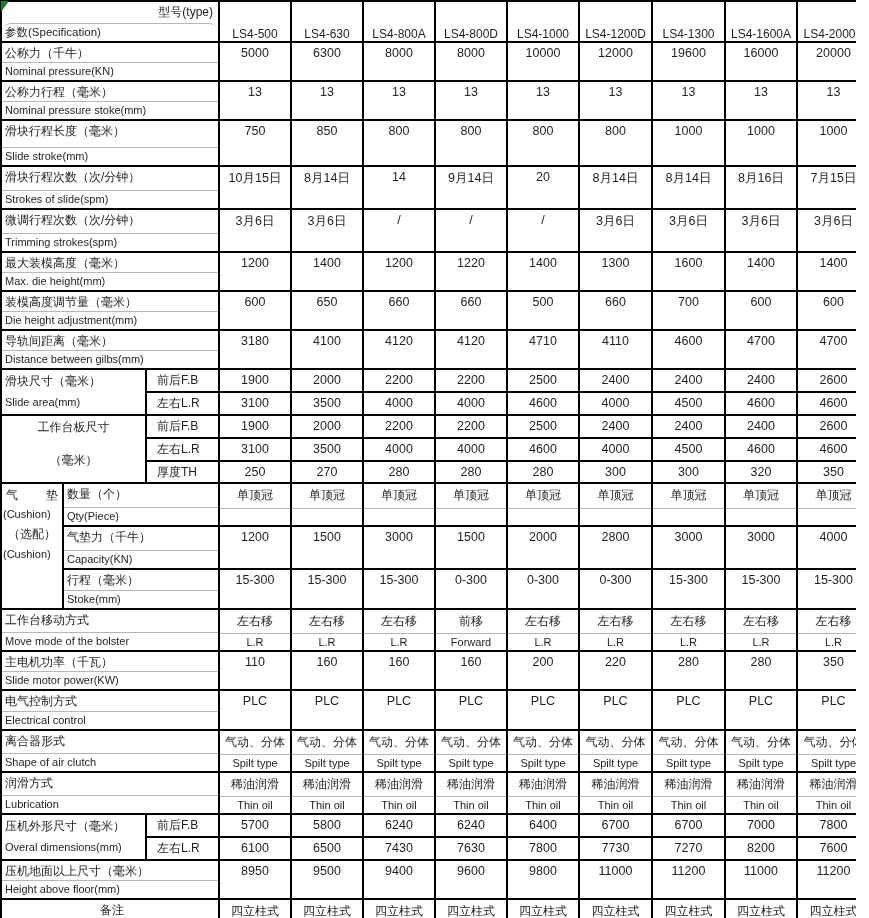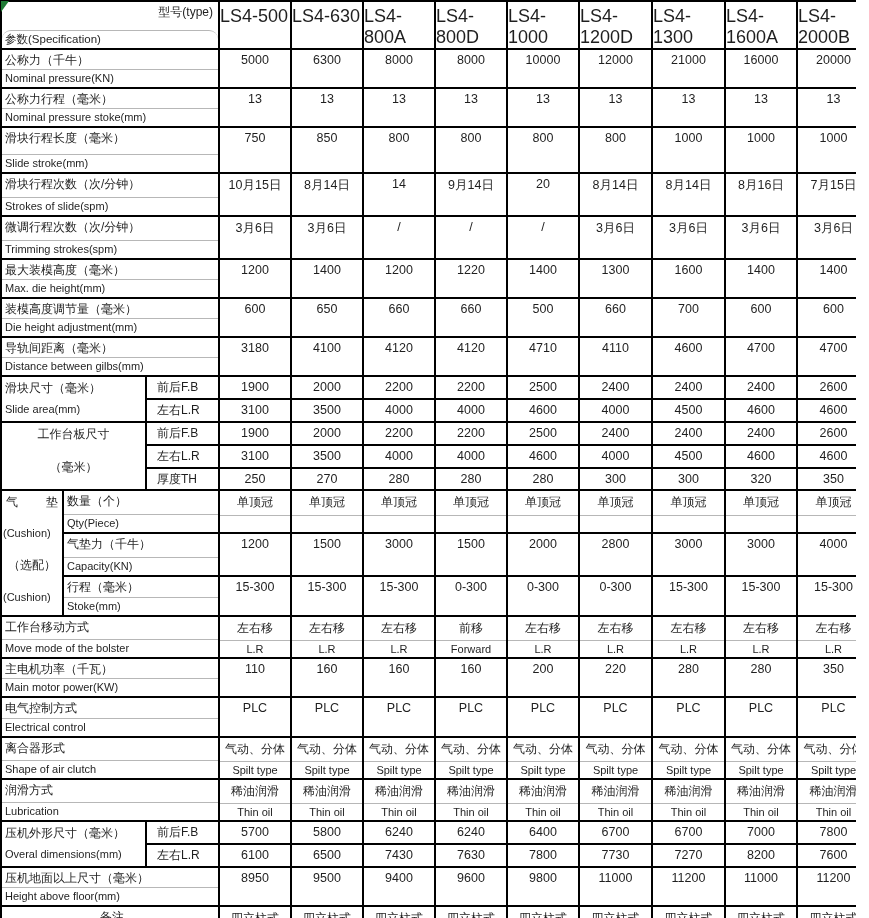--- a/index.html
+++ b/index.html
@@ -12,34 +12,34 @@
   td{border:2px solid #000;padding:0;vertical-align:top;height:inherit;overflow:hidden;}
   .cellbox{height:100%;width:100%;}
   .vspread{display:flex;flex-direction:column;justify-content:space-between;}
   
   .zh{font-size:12px;line-height:17px;padding:2px 3px 0;white-space:nowrap;}
   .en{font-size:11px;line-height:16px;padding:0 3px 1px;border-top:1px solid #b7b7b7;white-space:nowrap;}
   .remark .zh,.remark .en{text-align:center;padding-left:7px;}
   
   .corner-top{text-align:right;font-size:12px;line-height:18px;padding:1px 5px 0;}
   .corner-bottom{font-size:11.5px;line-height:16px;padding:0 3px 1px;border-top:1px solid #b7b7b7;border-radius:9px;}
-  .model-txt{text-align:left;font-size:18px;padding-top:4px;}
+  .model-txt{text-align:center;font-size:12px;padding-top:25px;}
   
   .glabel .gl{font-size:12px;line-height:20px;padding:1px 3px 0;white-space:nowrap;}
   .glabel .gl:last-child{font-size:11px;padding-bottom:2px;}
   .g-mixed .gl{text-align:center;}
   .g-mixed .gl:last-child{text-align:left;}
   .h44 .cellbox{height:42px;}
   .h66 .cellbox{height:64px;gap:12px;}
   .h122 .cellbox{height:122px;}
   
   .sublabel .sub-txt{font-size:12px;padding:2px 10px 0;white-space:nowrap;}
   
   .clabel .spread{display:flex;justify-content:space-between;font-size:12px;padding:3px 4px 0;}
-  .cl{font-size:11px;line-height:20px;padding:0 1px;white-space:nowrap;margin-top:12px;}
+  .cl{font-size:11px;line-height:20px;padding:0 1px;white-space:nowrap;}
   .cl-1{text-align:center;font-size:12px;}
   
   .val .v{text-align:center;font-size:12.5px;padding-top:3px;white-space:nowrap;}
   .v-zh{text-align:center;font-size:12px;padding-top:3px;white-space:nowrap;}
   .v-en{text-align:center;font-size:11px;line-height:16px;min-height:17px;border-top:1px solid #b7b7b7;white-space:nowrap;}
 </style>
 </head>
 <body style="color: rgb(31, 31, 31);">
 
 <div class="sheet">
@@ -114,21 +114,21 @@
           <td class="val">
             <div class="v">8000</div>
           </td>
           <td class="val">
             <div class="v">10000</div>
           </td>
           <td class="val">
             <div class="v">12000</div>
           </td>
           <td class="val">
-            <div class="v">21000</div>
+            <div class="v">19600</div>
           </td>
           <td class="val">
             <div class="v">16000</div>
           </td>
           <td class="val">
             <div class="v">20000</div>
           </td>
         </tr>
         <tr style="height: 38px;">
           <td class="label" colspan="3">
@@ -750,21 +750,21 @@
             <div class="cellbox vspread">
               <div class="v-zh">左右移</div>
               <div class="v-en">L.R</div>
             </div>
           </td>
         </tr>
         <tr style="height: 38px;">
           <td class="label" colspan="3">
             <div class="cellbox vspread">
               <div class="zh">主电机功率（千瓦）</div>
-              <div class="en">Main motor power(KW)</div>
+              <div class="en">Slide motor power(KW)</div>
             </div>
           </td>
           <td class="val">
             <div class="v">110</div>
           </td>
           <td class="val">
             <div class="v">160</div>
           </td>
           <td class="val">
             <div class="v">160</div>

